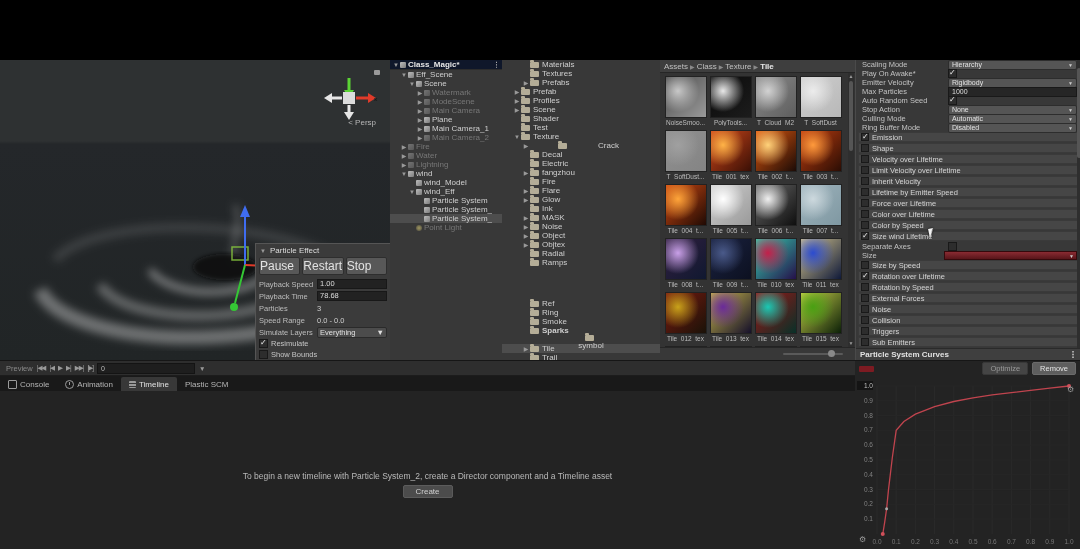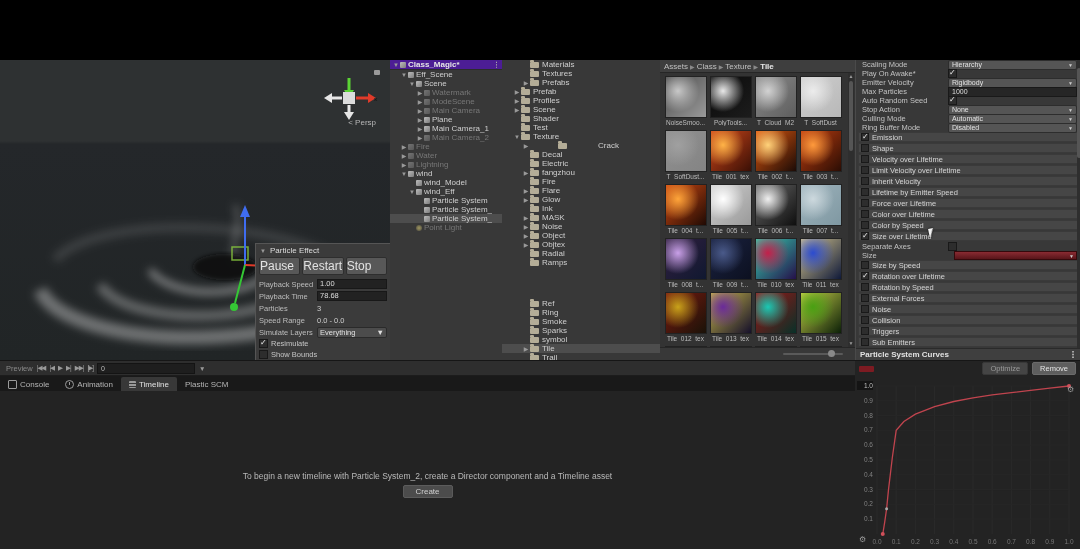--- a/index.html
+++ b/index.html
@@ -27,21 +27,21 @@
   .pe-check{display:flex;align-items:center;gap:3px;padding:1px 3px;height:9px;}
   
   .cb{width:7px;height:7px;background:#2d2d2d;border:1px solid #191919;position:relative;flex:none;}
   .cb.on::after{content:"✓";position:absolute;top:-2px;left:0;font-size:8px;color:#eee;}
   
   #hierarchy{left:390px;top:60px;width:112px;height:300px;background:#383838;border-right:1px solid #242424;font-size:8px;}
   #tree{left:502px;top:60px;width:158px;height:300px;background:#383838;border-right:1px solid #242424;font-size:8px;}
   .trow{display:flex;align-items:center;height:9px;white-space:nowrap;color:#cfcfcf;}
   .trow.dim{color:#777;}
   .trow.sel{background:#4d4d4d;}
-  .trow.hdr{background:#4c1d95;font-weight:bold;color:#e6e6e6;border-bottom:1px solid #2c2c2c;}
+  .trow.hdr{background:#0f172a;font-weight:bold;color:#e6e6e6;border-bottom:1px solid #2c2c2c;}
   .tri{width:8px;flex:none;color:#999;font-size:6px;text-align:center;}
   .cube{width:6px;height:6px;flex:none;margin-right:2px;border-radius:1px;
         background:linear-gradient(135deg,#bdbdbd,#7c7c7c);}
   .dim .cube{opacity:.45;}
   .bulb{width:6px;height:6px;flex:none;margin-right:2px;border-radius:50%;
         background:radial-gradient(circle,#e8d87a 20%,#8a8358 70%);opacity:.5;}
   .fold{width:9px;height:6px;flex:none;margin-right:3px;position:relative;background:#b4ad97;border-radius:1px;}
   .fold::before{content:"";position:absolute;left:0;top:-2px;width:4px;height:2px;background:#b4ad97;border-radius:1px 1px 0 0;}
   .fold.empty{background:transparent;border:1px solid #9a947f;width:7px;height:4px;}
   .fold.empty::before{background:#9a947f;}
@@ -441,26 +441,26 @@
       <div class="trow" style="padding-left: 20px;">
         <span class="tri"></span>
         <span class="fold"></span>
         <span>Ring</span>
       </div>
       <div class="trow" style="padding-left: 20px;">
         <span class="tri"></span>
         <span class="fold"></span>
         <span>Smoke</span>
       </div>
-      <div class="trow" style="padding-left: 20px;">
+      <div class="trow" style="padding-left: 20px; font-weight: bold;">
         <span class="tri"></span>
         <span class="fold"></span>
         <span>Sparks</span>
       </div>
-      <div class="trow" style="padding-left: 20px;">
+      <div class="trow" style="padding-left: 20px; flex-direction: column;">
         <span class="tri"></span>
         <span class="fold"></span>
         <span>symbol</span>
       </div>
       <div class="trow sel" style="padding-left: 20px;">
         <span class="tri">▶</span>
         <span class="fold"></span>
         <span>Tile</span>
       </div>
       <div class="trow" style="padding-left: 20px;">
@@ -683,29 +683,29 @@
         <div class="modbar">
           <span class="cb"></span>
           <span>Color over Lifetime</span>
         </div>
         <div class="modbar">
           <span class="cb"></span>
           <span>Color by Speed</span>
         </div>
         <div class="modbar">
           <span class="cb on"></span>
-          <span>Size over Lifetime</span>
+          <span>Size wind Lifetime</span>
         </div>
       </div>
     <div class="subrow">
       <span class="plbl" style="width:86px;">Separate Axes</span>
       <span class="cb"></span>
     </div>
     <div class="subrow">
-      <span class="plbl" style="width:92px;">Size</span>
+      <span class="plbl" style="width:82px;">Size</span>
       <span class="redbar">
           <span class="car">▼</span>
         </span>
     </div>
     <div id="modulesBottom">
         <div class="modbar">
           <span class="cb"></span>
           <span>Size by Speed</span>
         </div>
         <div class="modbar">

